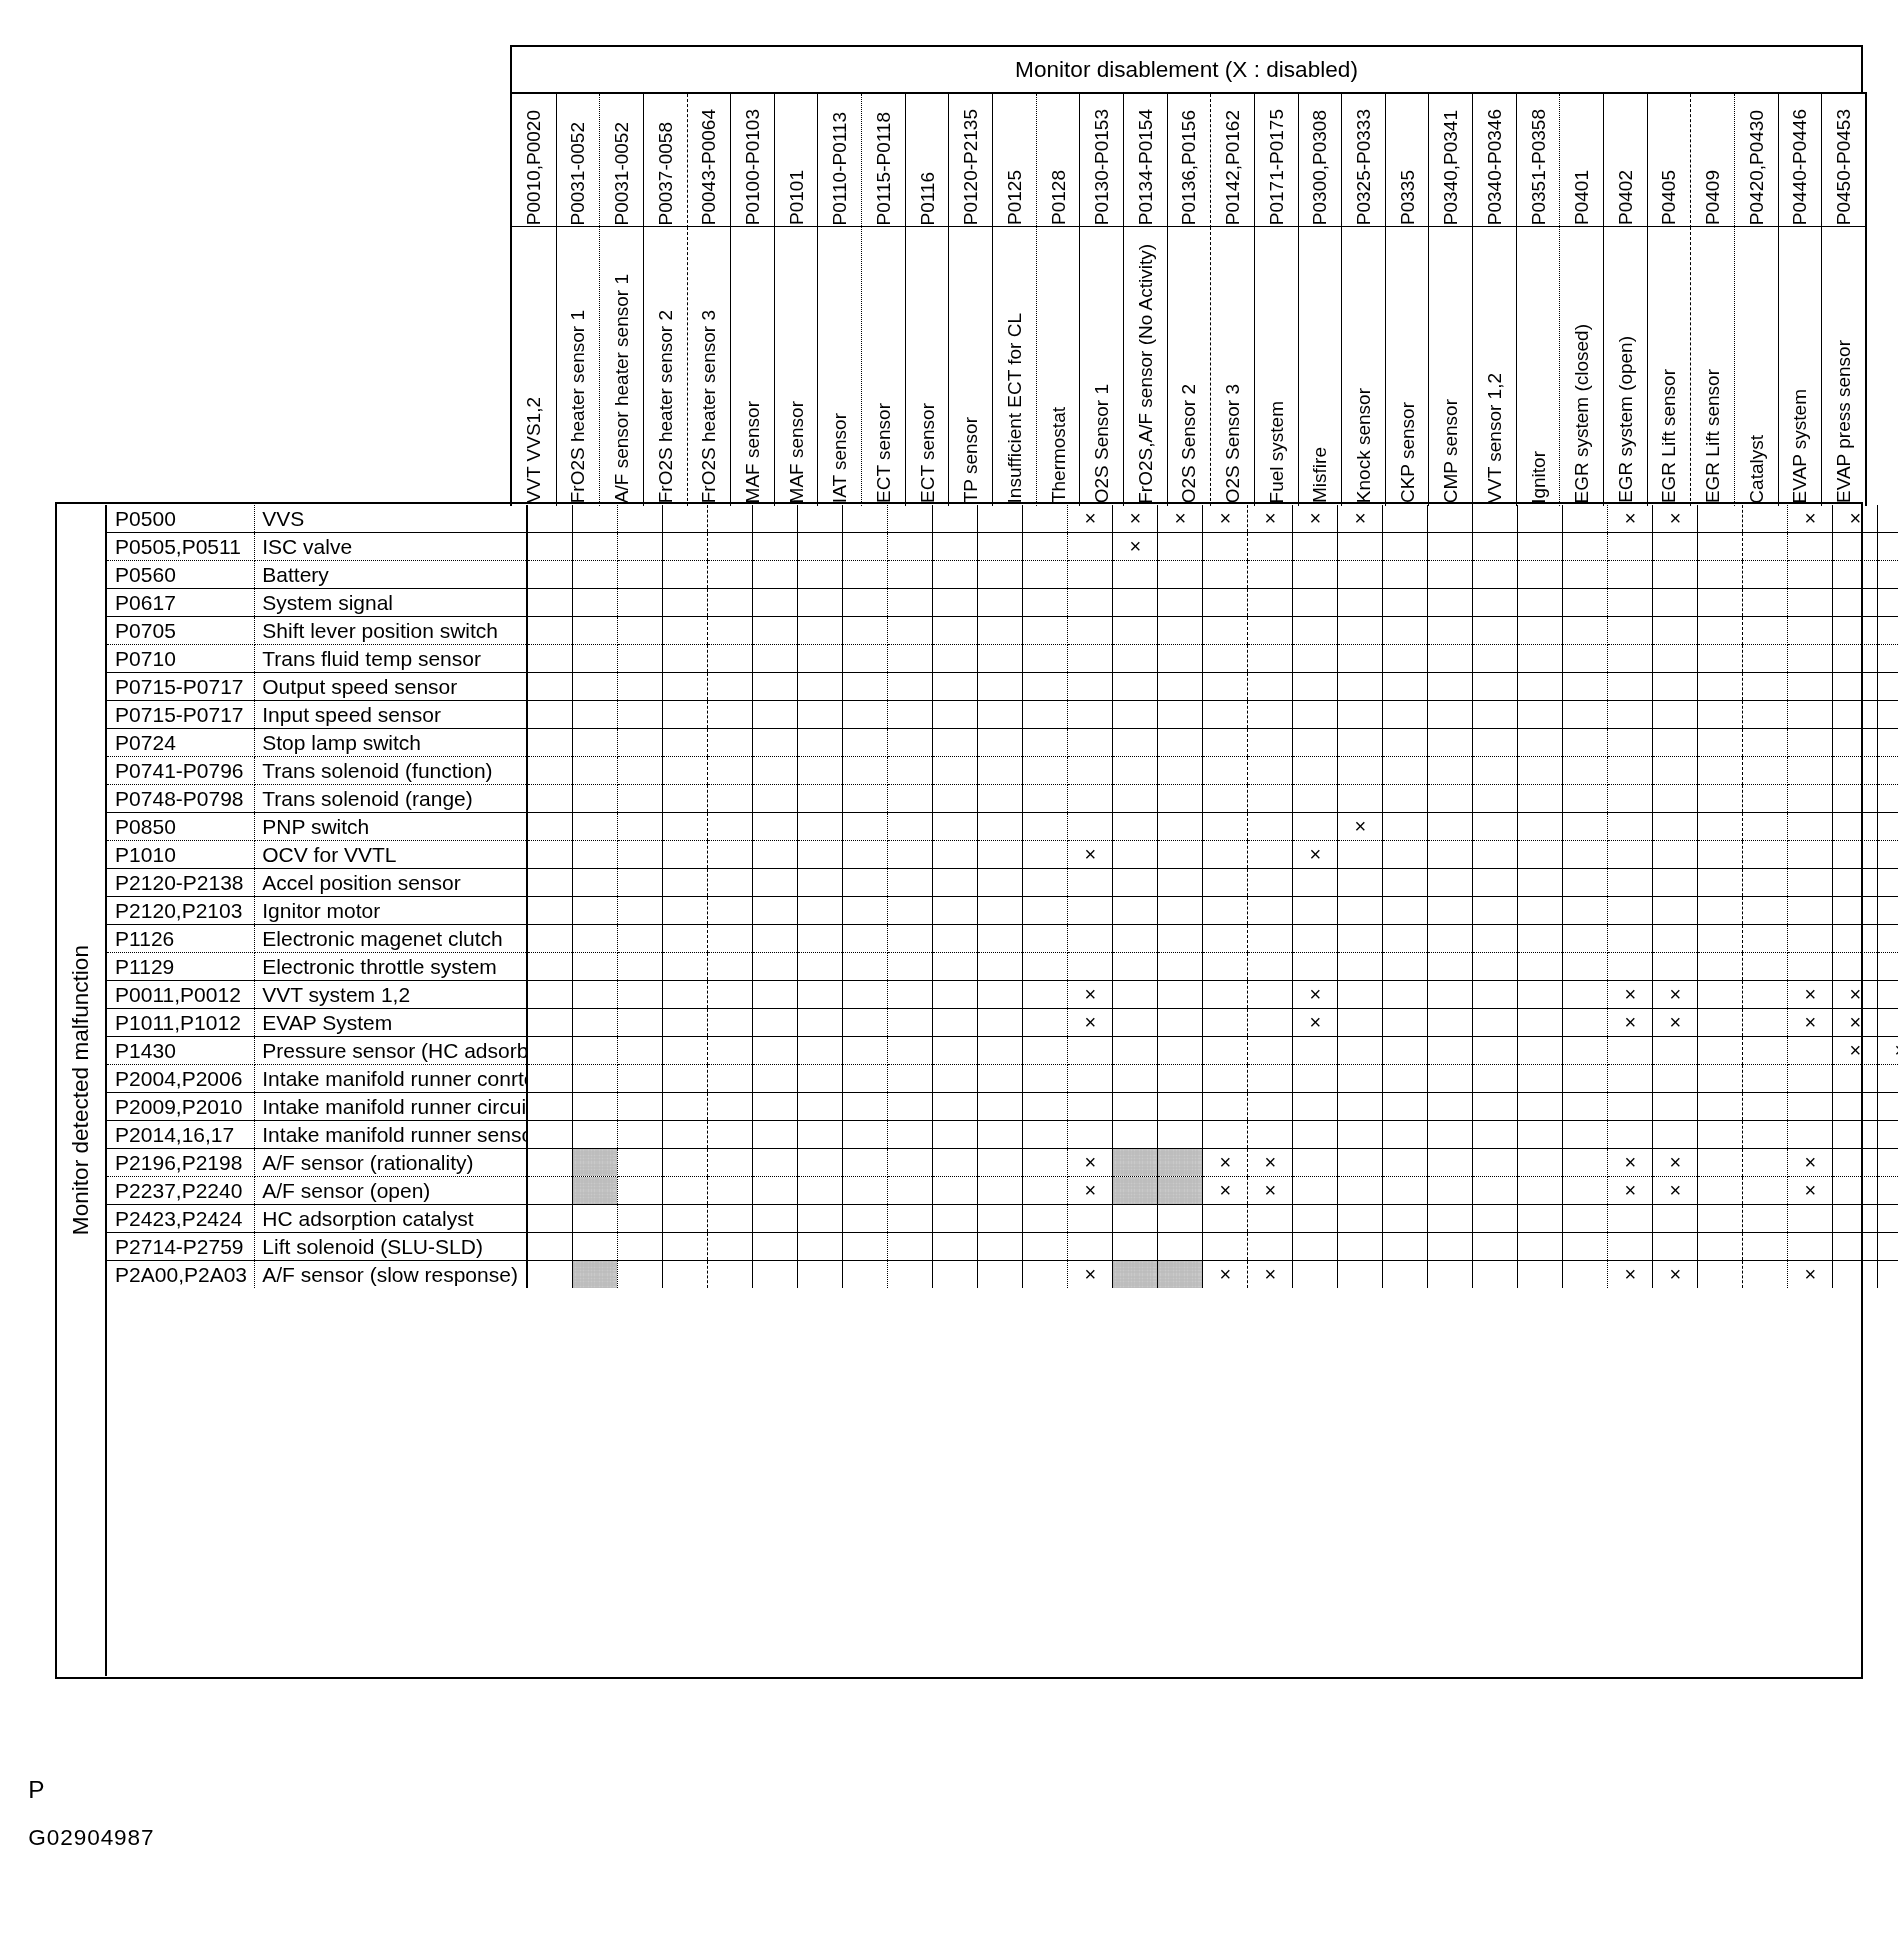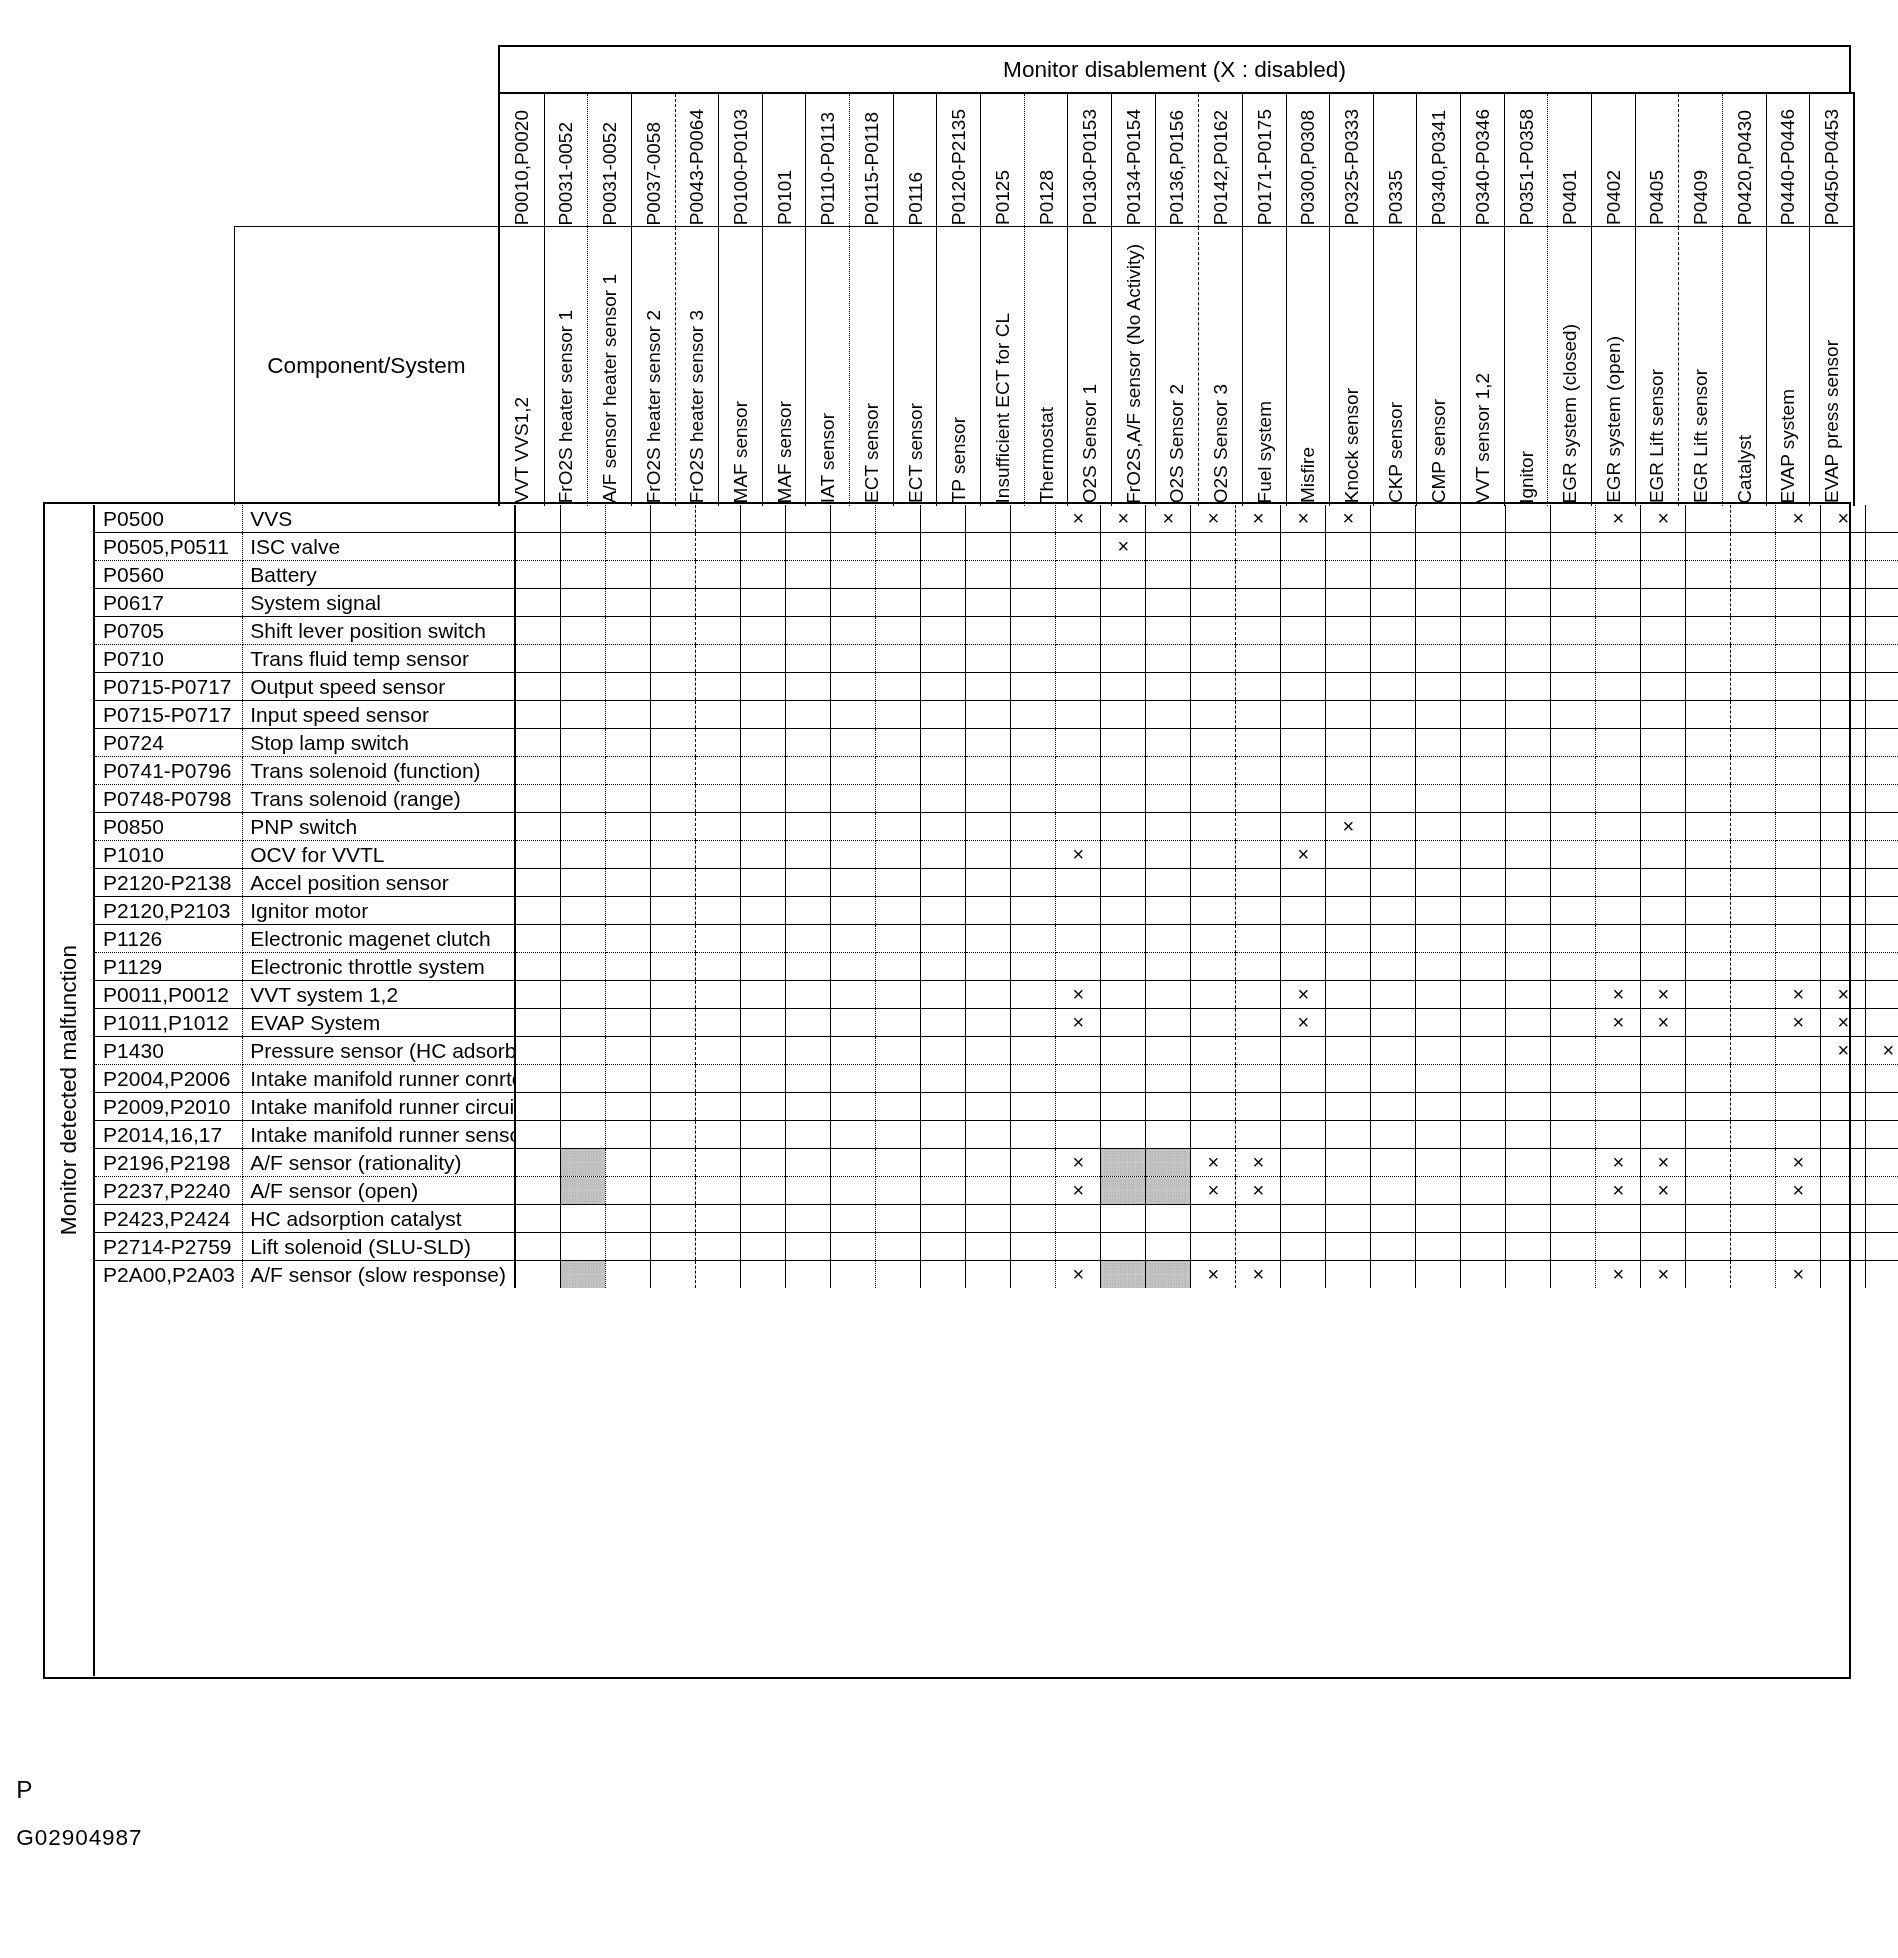--- a/index.html
+++ b/index.html
@@ -1,20 +1,20 @@
 <!DOCTYPE html>
 <html style="font-size:14.5px"><head>
 <meta charset="utf-8">
 <style>
   html,body{margin:0;padding:0;background:#ffffff;}
   body{width:1899px;height:1958px;font-family:"Liberation Sans",sans-serif;color:#000;}
   #sheet{position:relative;width:1899px;height:1958px;}
 
   
-  .abs{position:absolute;}
+  .abs{position:absolute;margin-left:12px;}
   .vtext{
     writing-mode:vertical-rl;
     transform:rotate(180deg);
     white-space:nowrap;
     font-size:19px;
     line-height:1;
     letter-spacing:0px;
   }
 
   
@@ -119,23 +119,20 @@
 </head>
 <body>
 
 <div id="sheet">
 
   <div id="disable-band" class="abs">
     <span>Monitor disablement (X : disabled)</span>
   </div>
 
 
-  <div id="comp-box" class="abs">
-    <span>Component/System</span>
-  </div>
 
   <div id="code-head" class="abs" style="width: 1353px;">
       <div class="hcell first" style="width: 44px;">
         <span class="vtext">P0010,P0020</span>
       </div>
       <div class="hcell solid" style="width: 44px;">
         <span class="vtext">P0031-0052</span>
       </div>
       <div class="hcell dot" style="width: 44px;">
         <span class="vtext">P0031-0052</span>

